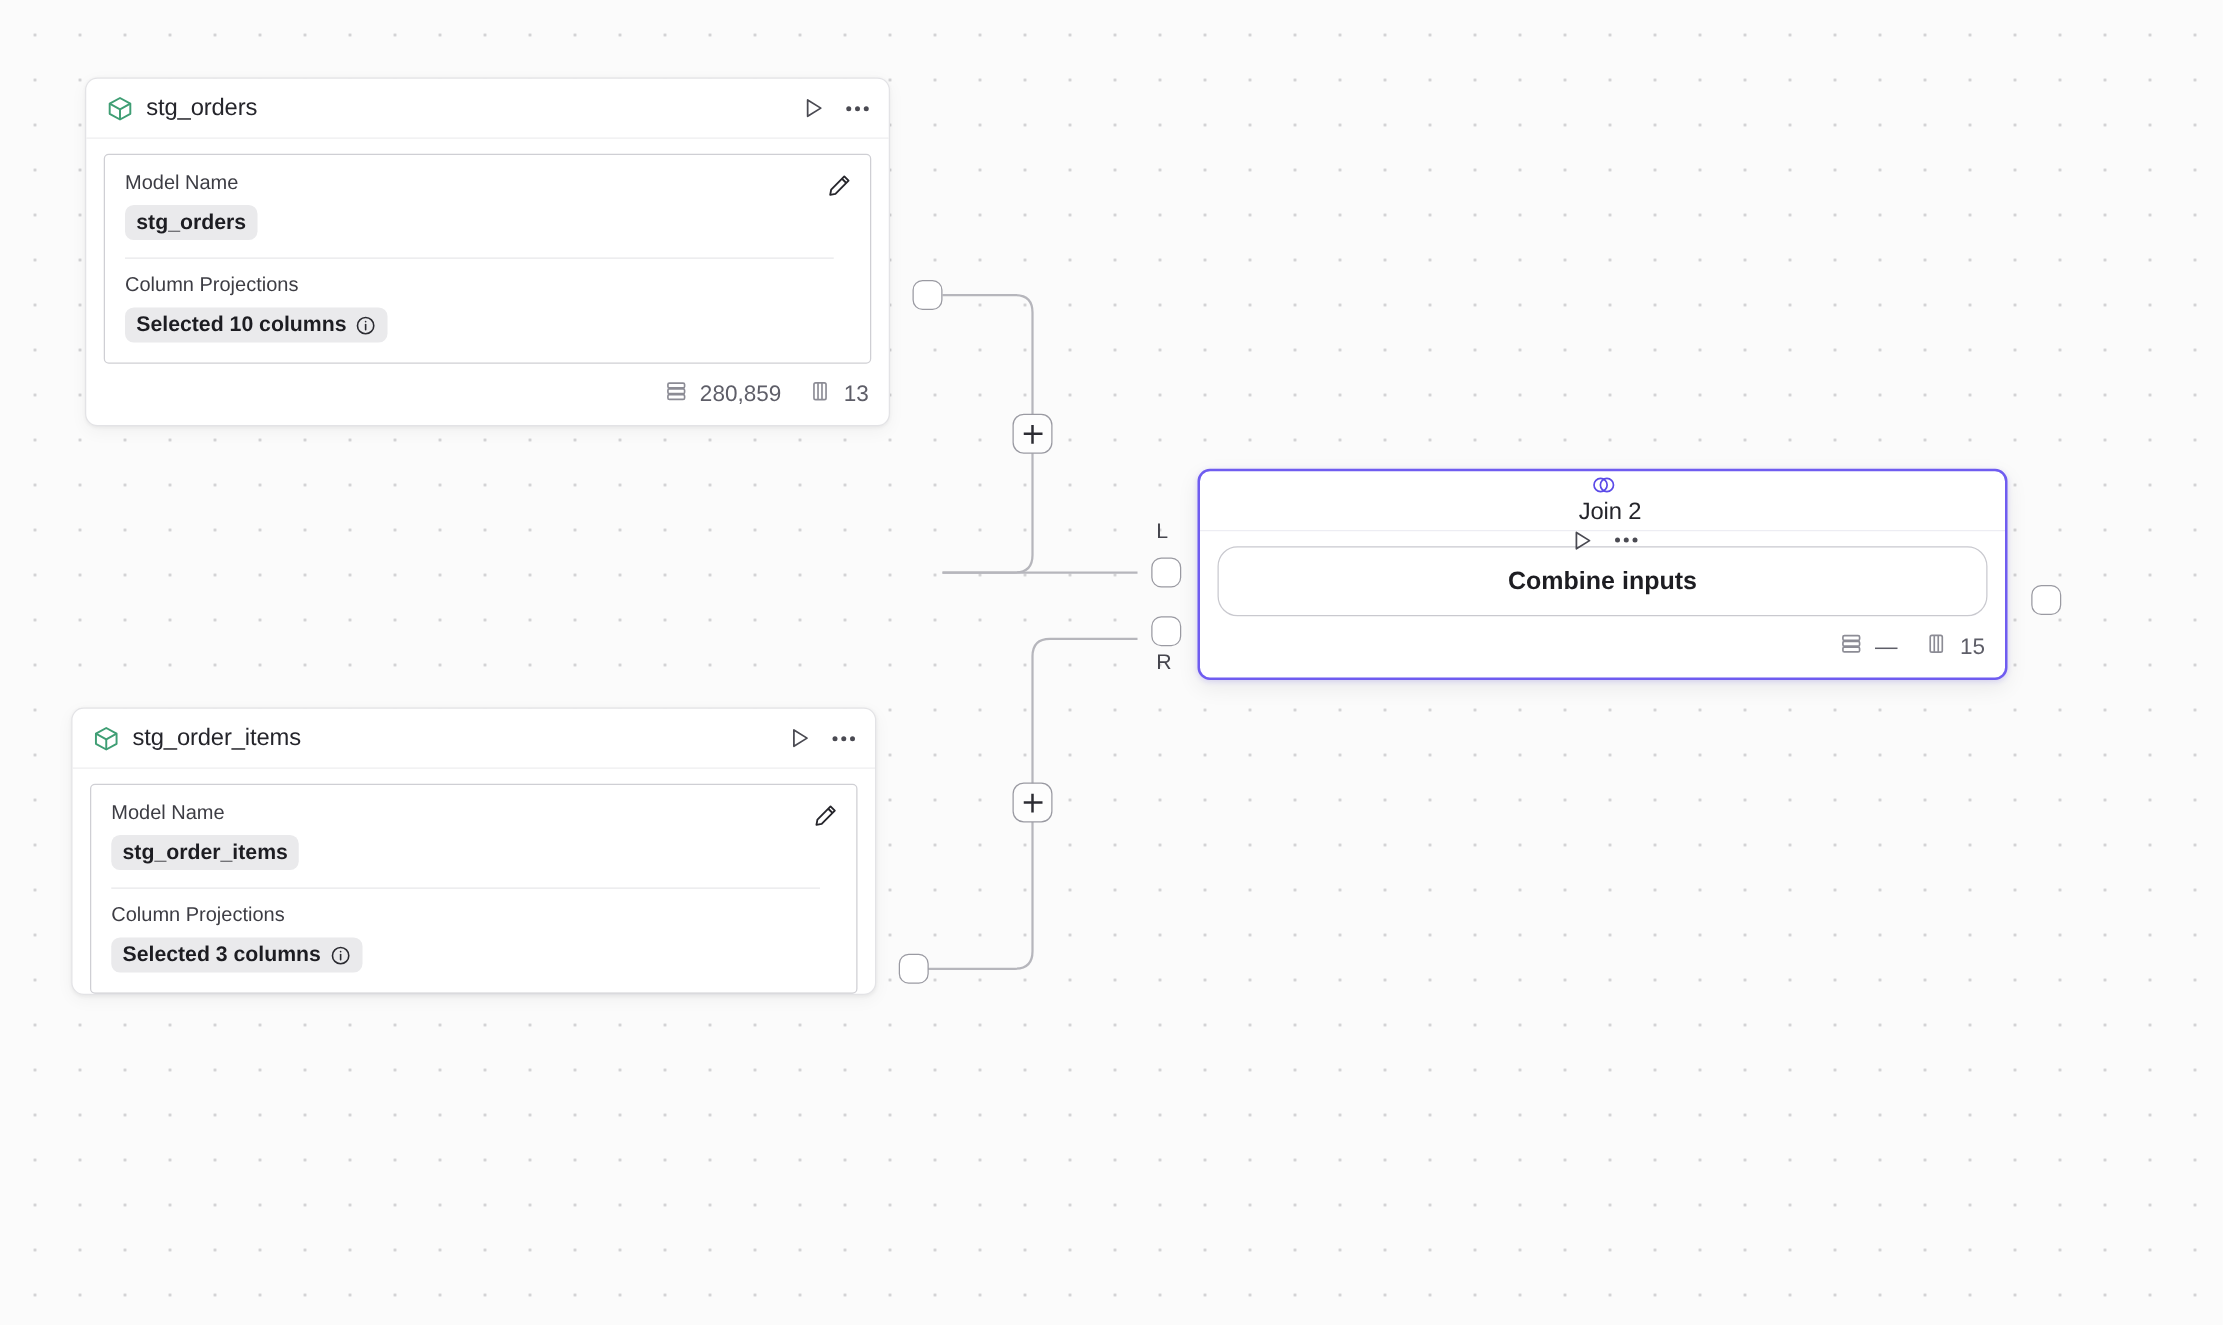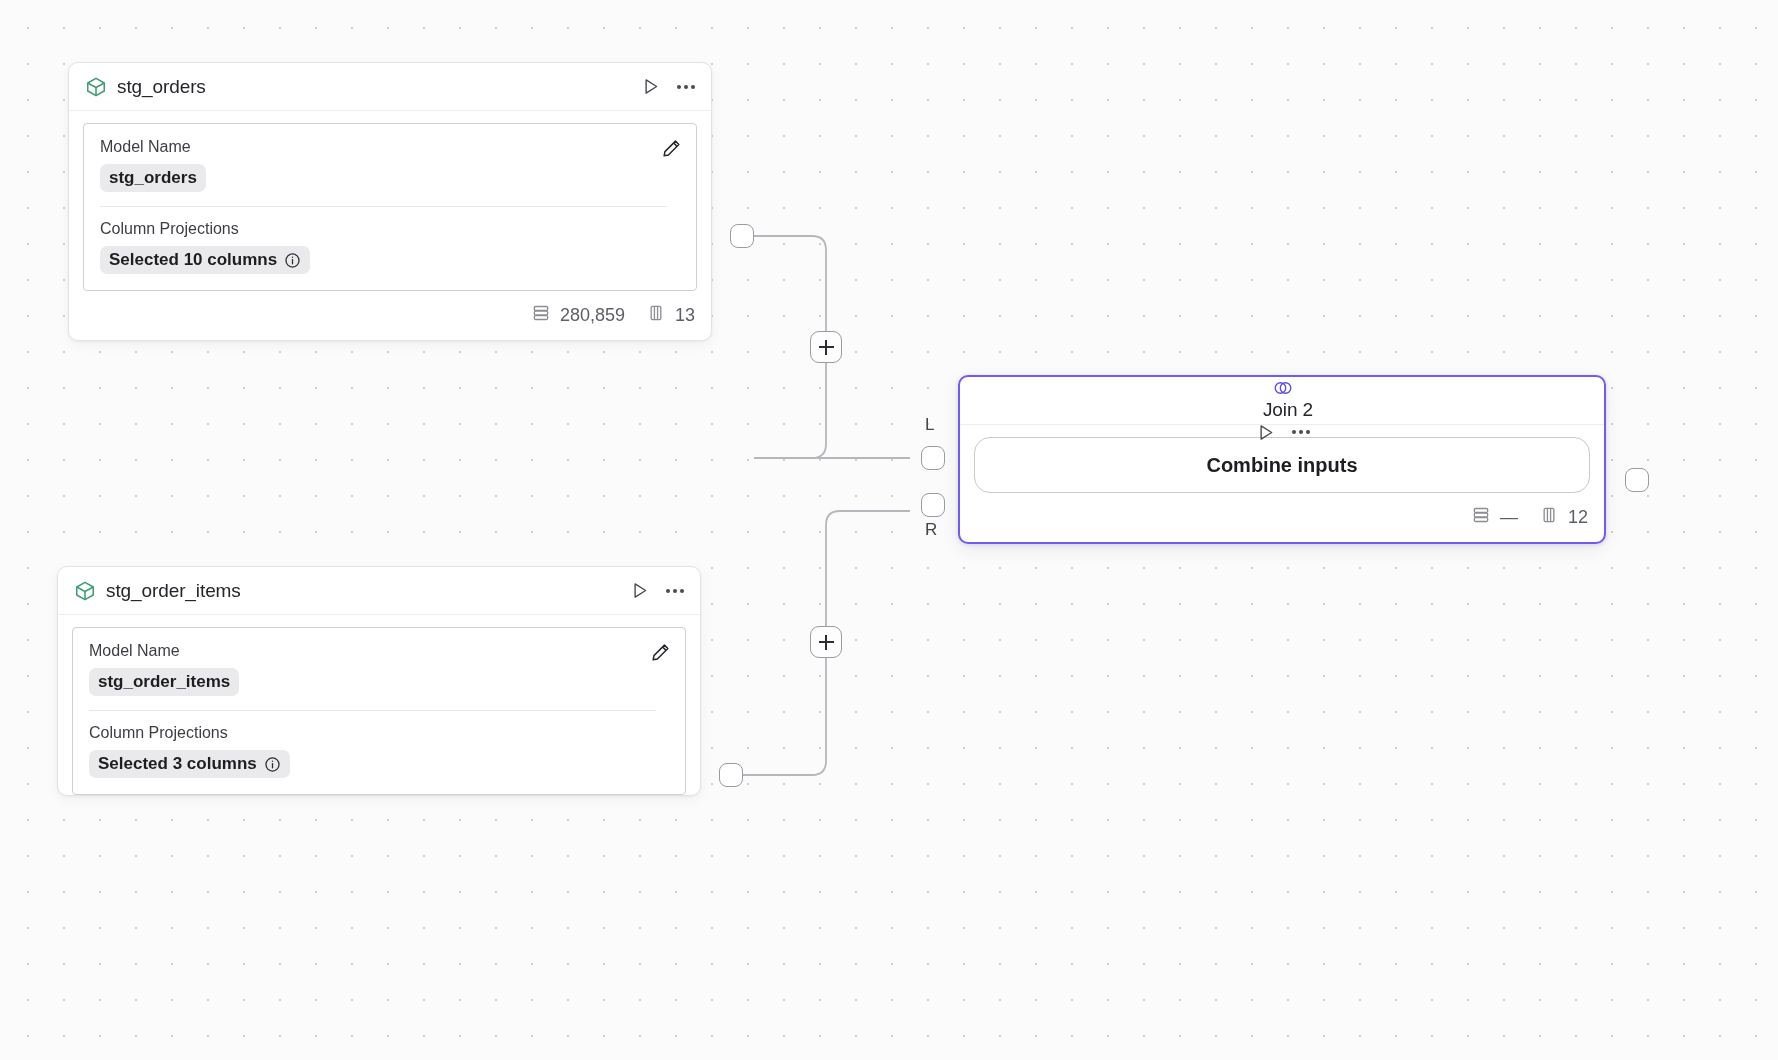--- a/index.html
+++ b/index.html
@@ -364,21 +364,21 @@
         <span class="stat-val">—</span>
       </span>
       <span class="stat">
         <span>
           <svg width="20" height="20" viewBox="0 0 24 24" fill="none" stroke="#8c8c95" stroke-width="1.6" stroke-linejoin="round">
             <rect x="6.2" y="4" width="11.6" height="16" rx="1.6"></rect>
             <path d="M10.1 4 10.1 20"></path>
             <path d="M13.9 4 13.9 20"></path>
           </svg>
         </span>
-        <span class="stat-val">12</span>
+        <span class="stat-val">15</span>
       </span>
     </div>
   </div>
 
   <div class="port" style="left:921px; top:446px;"></div>
   <span class="port-label" style="left:925px; top:415px;">L</span>
 
   <div class="port" style="left:921px; top:493px;"></div>
   <span class="port-label" style="left:925px; top:520px;">R</span>
 

